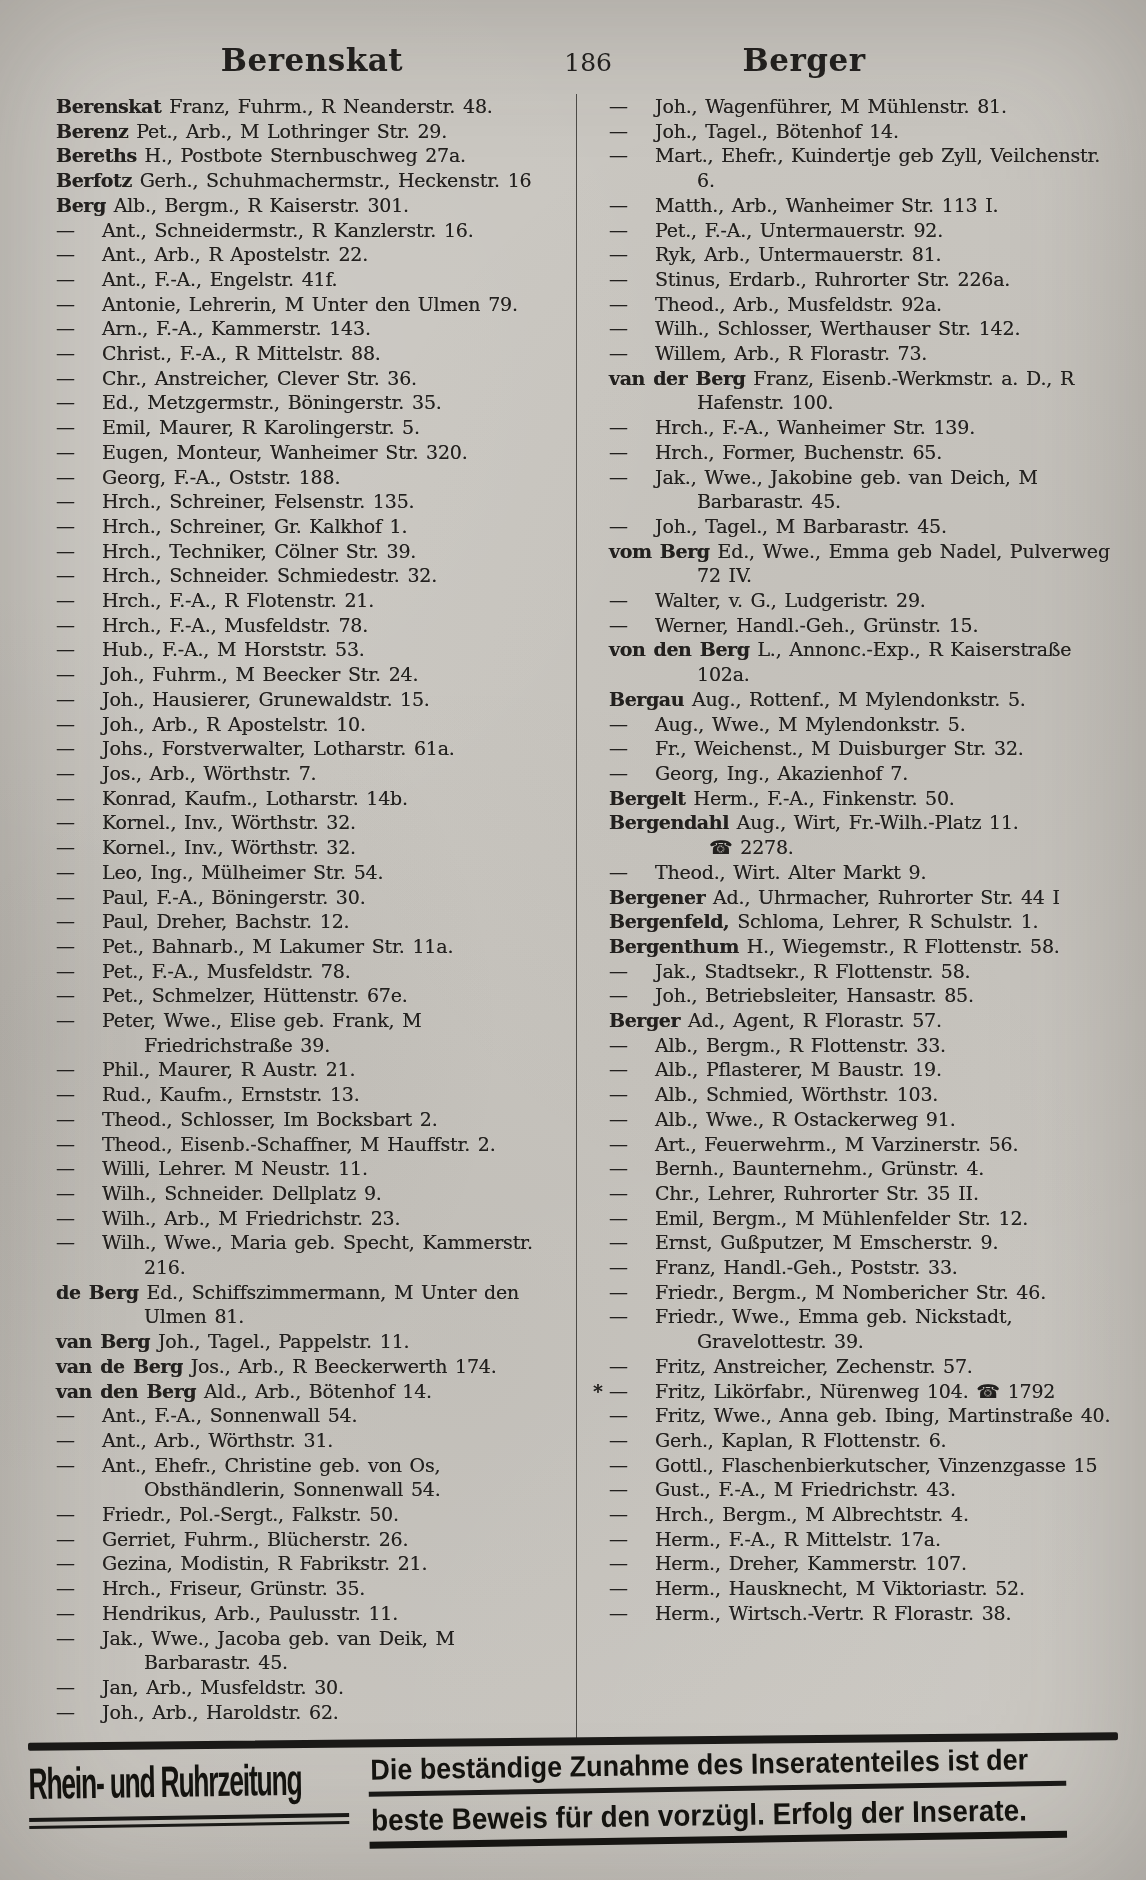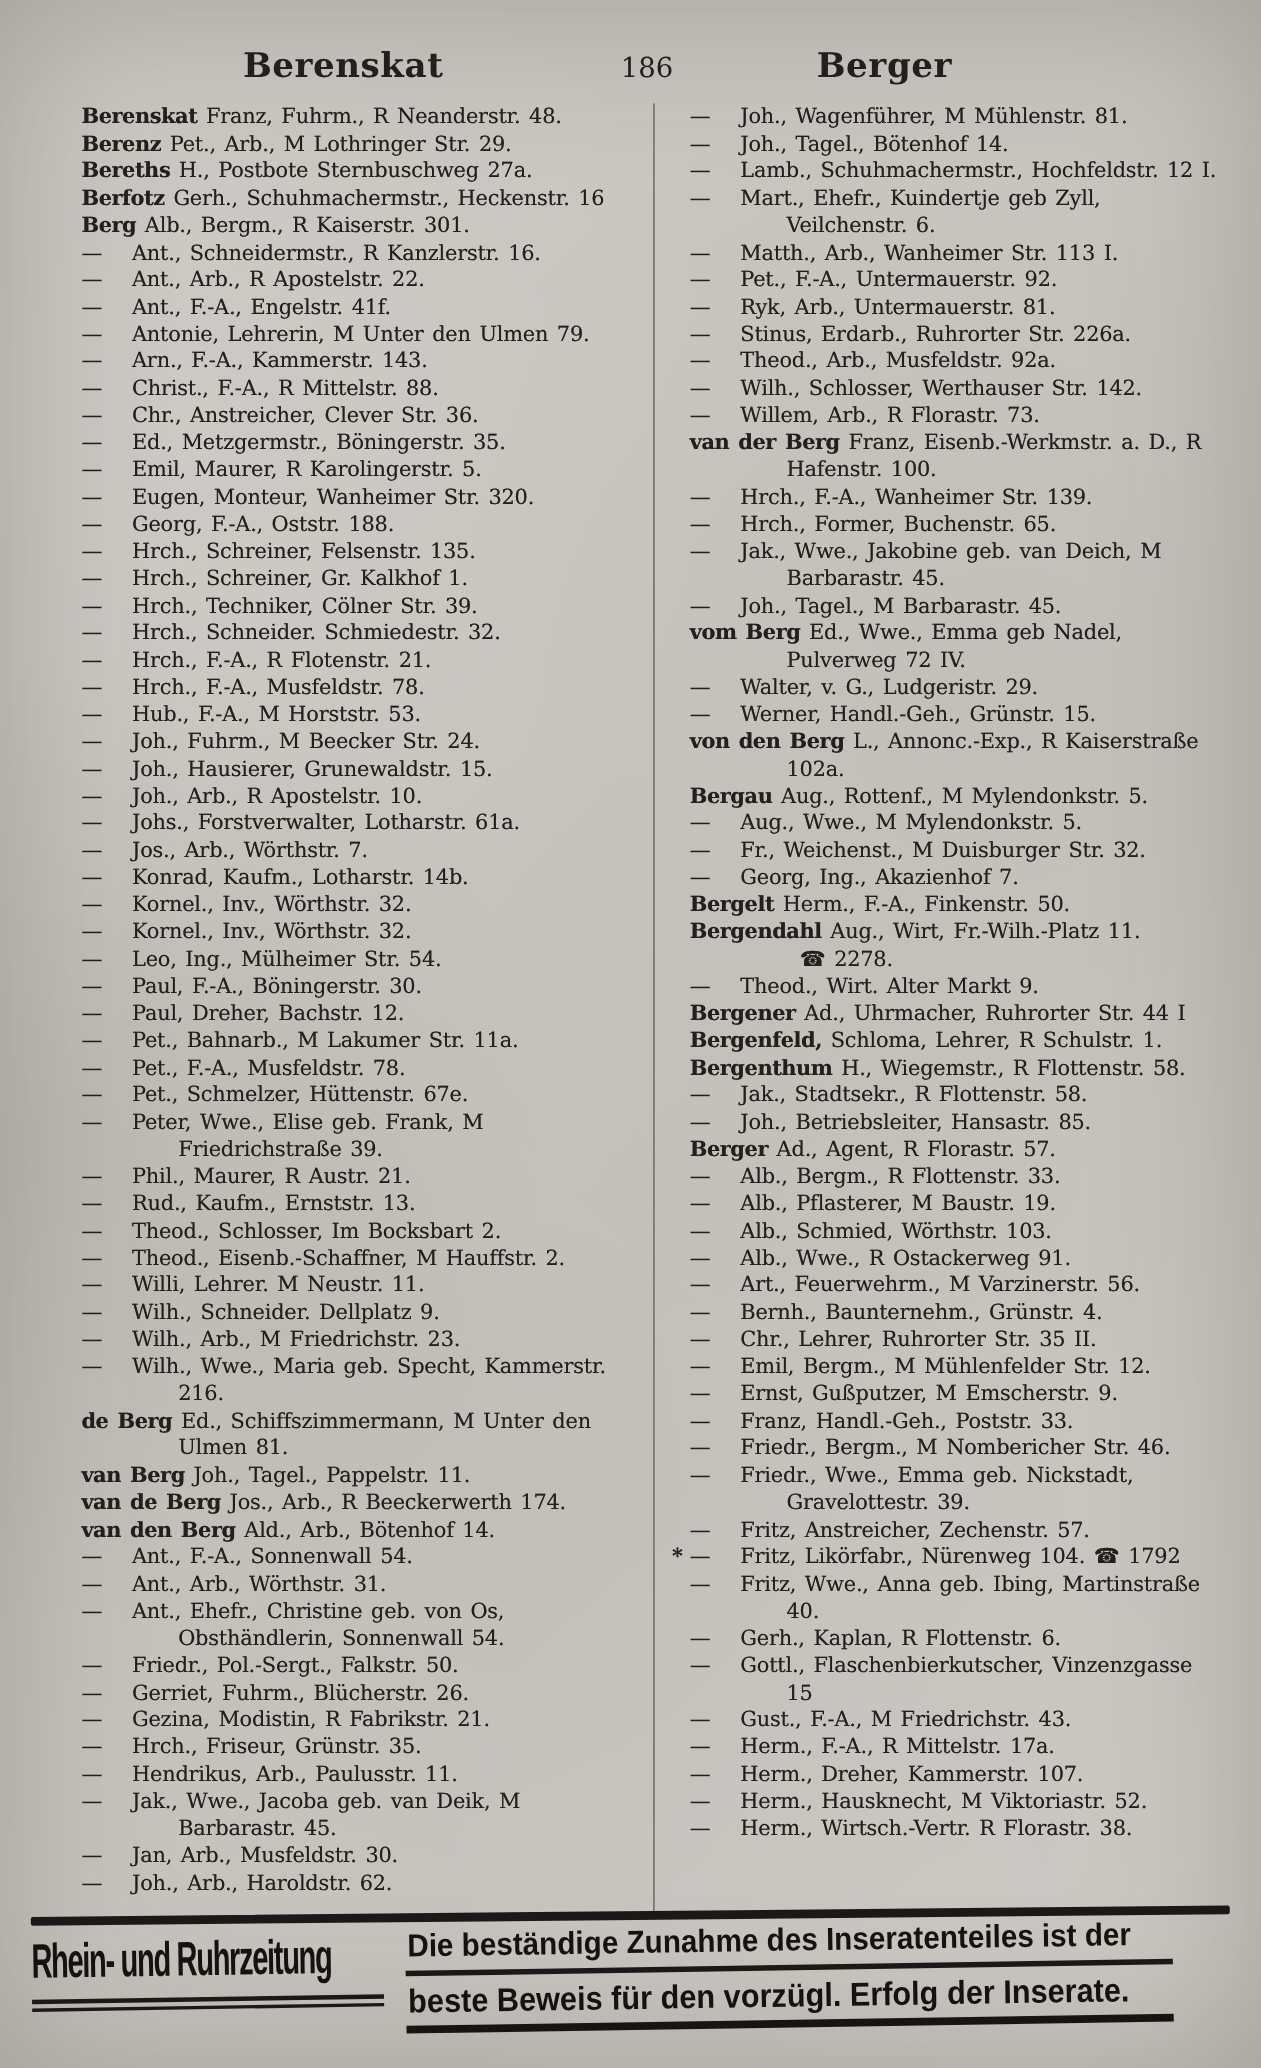--- a/index.html
+++ b/index.html
@@ -20,21 +20,21 @@
     position:absolute; top:42px; left:72px; right:40px;
     display:flex; align-items:baseline;
   }
   .col-title{
     width:480px; text-align:center; font-weight:bold; font-size:31px;
     letter-spacing:.5px;
   }
   .page-number{ width:60px; text-align:right; font-size:25px; }
   .col-title.right{ width:auto; flex:1; padding-right:110px; }
   .columns{
-    position:absolute; top:94px; left:74px; right:34px; display:flex;gap:14px;
+    position:absolute; top:94px; left:56px; right:34px; display:flex;gap:14px;
   }
   .column{ width:502px; }
   .divider{
     border-left:1.5px solid #4c4a46; height:1650px; margin-left:4px;
   }
   .column.right{ flex:1; padding-left:18px; }
   .entry{
     margin:0; padding-left:88px; text-indent:-88px;
     font-size:19px; line-height:24.7px;
     letter-spacing:-0.2px; word-spacing:2px;
@@ -141,21 +141,20 @@
       <p class="entry"><span class="dash">—</span><span>Hrch., Friseur, Grünstr. 35.</span></p>
       <p class="entry"><span class="dash">—</span><span>Hendrikus, Arb., Paulusstr. 11.</span></p>
       <p class="entry"><span class="dash">—</span><span>Jak., Wwe., Jacoba geb. van Deik, M Barbarastr. 45.</span></p>
       <p class="entry"><span class="dash">—</span><span>Jan, Arb., Musfeldstr. 30.</span></p>
       <p class="entry"><span class="dash">—</span><span>Joh., Arb., Haroldstr. 62.</span></p>
     </div>
   <div class="divider"></div>
   <div class="column right" id="col-right">
       <p class="entry"><span class="dash">—</span><span>Joh., Wagenführer, M Mühlenstr. 81.</span></p>
       <p class="entry"><span class="dash">—</span><span>Joh., Tagel., Bötenhof 14.</span></p>
-      <p class="entry"><span class="dash">—</span><span>Lamb., Schuhmachermstr., Hochfeldstr. 12 I.</span></p>
       <p class="entry"><span class="dash">—</span><span>Mart., Ehefr., Kuindertje geb Zyll, Veilchenstr. 6.</span></p>
       <p class="entry"><span class="dash">—</span><span>Matth., Arb., Wanheimer Str. 113 I.</span></p>
       <p class="entry"><span class="dash">—</span><span>Pet., F.-A., Untermauerstr. 92.</span></p>
       <p class="entry"><span class="dash">—</span><span>Ryk, Arb., Untermauerstr. 81.</span></p>
       <p class="entry"><span class="dash">—</span><span>Stinus, Erdarb., Ruhrorter Str. 226a.</span></p>
       <p class="entry"><span class="dash">—</span><span>Theod., Arb., Musfeldstr. 92a.</span></p>
       <p class="entry"><span class="dash">—</span><span>Wilh., Schlosser, Werthauser Str. 142.</span></p>
       <p class="entry"><span class="dash">—</span><span>Willem, Arb., R Florastr. 73.</span></p>
       <p class="entry"><span class="surname">van der Berg</span> <span>Franz, Eisenb.-Werkmstr. a. D., R Hafenstr. 100.</span></p>
       <p class="entry"><span class="dash">—</span><span>Hrch., F.-A., Wanheimer Str. 139.</span></p>
@@ -190,20 +189,21 @@
       <p class="entry"><span class="dash">—</span><span>Ernst, Gußputzer, M Emscherstr. 9.</span></p>
       <p class="entry"><span class="dash">—</span><span>Franz, Handl.-Geh., Poststr. 33.</span></p>
       <p class="entry"><span class="dash">—</span><span>Friedr., Bergm., M Nombericher Str. 46.</span></p>
       <p class="entry"><span class="dash">—</span><span>Friedr., Wwe., Emma geb. Nickstadt, Gravelottestr. 39.</span></p>
       <p class="entry"><span class="dash">—</span><span>Fritz, Anstreicher, Zechenstr. 57.</span></p>
       <p class="entry"><span class="star">*</span><span class="dash">—</span><span>Fritz, Likörfabr., Nürenweg 104.</span> <span class="tel"><span class="phone-icon">☎</span> 1792</span></p>
       <p class="entry"><span class="dash">—</span><span>Fritz, Wwe., Anna geb. Ibing, Martinstraße 40.</span></p>
       <p class="entry"><span class="dash">—</span><span>Gerh., Kaplan, R Flottenstr. 6.</span></p>
       <p class="entry"><span class="dash">—</span><span>Gottl., Flaschenbierkutscher, Vinzenzgasse 15</span></p>
       <p class="entry"><span class="dash">—</span><span>Gust., F.-A., M Friedrichstr. 43.</span></p>
+      <p class="entry"><span class="dash">—</span><span>Hrch., Bergm., M Albrechtstr. 4.</span></p>
       <p class="entry"><span class="dash">—</span><span>Herm., F.-A., R Mittelstr. 17a.</span></p>
       <p class="entry"><span class="dash">—</span><span>Herm., Dreher, Kammerstr. 107.</span></p>
       <p class="entry"><span class="dash">—</span><span>Herm., Hausknecht, M Viktoriastr. 52.</span></p>
       <p class="entry"><span class="dash">—</span><span>Herm., Wirtsch.-Vertr. R Florastr. 38.</span></p>
     </div>
 </div>
 
 <div class="ad">
   <div class="ad-rule-top"></div>
   <div class="ad-body">

